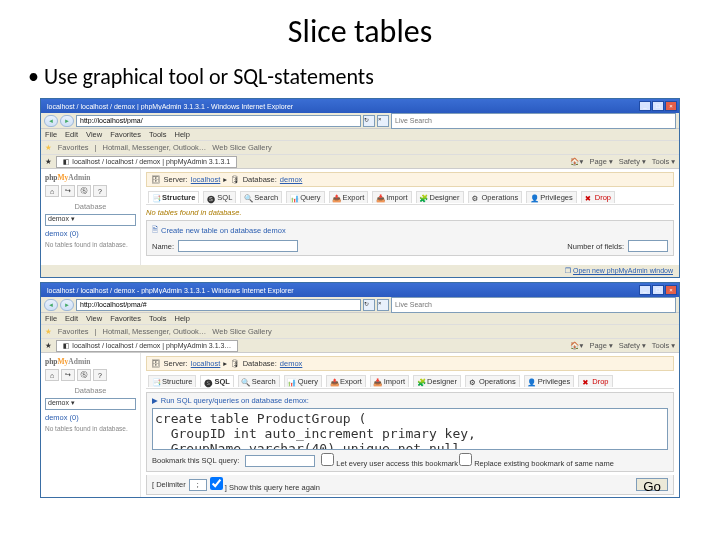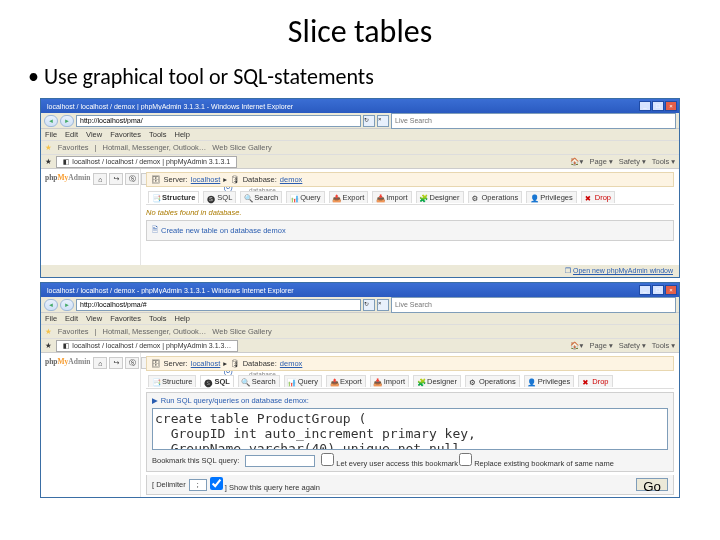--- a/index.html
+++ b/index.html
@@ -20,21 +20,21 @@
   .menubar span { cursor: pointer; }
   .favbar { height: 14px; padding: 0 4px; display: flex; align-items: center; gap: 6px; background: #ece9d8; border-bottom: 1px solid #ddd; color:#666; }
   .favbar .star { color:#f5c24a; }
   .tabbar { height: 14px; padding: 0 4px; display: flex; align-items: center; justify-content: space-between; background: #ece9d8; border-bottom: 1px solid #ccc; }
   .tab-left { display:flex; align-items:center; gap:4px; }
   .tab-left .tab { border:1px solid #aaa; background:#fff; padding:1px 6px; font-size:7px; display:flex;align-items:center;gap:3px; cursor:pointer;}
   .tab-right { display:flex;align-items:center;gap:6px;color:#555; }
   .tab-right span { cursor:pointer; display:flex;align-items:center;gap:2px;}
   .page { display: flex; height: 96px; background: #fff; }
   .page2 { height: 144px; }
-  .sidebar { width: 100px; background: #fff; border-right: 1px solid #e5e5e5; padding: 4px; display:flex;flex-direction:row;gap:3px; }
+  .sidebar { width: 100px; background: #fff; border-right: 1px solid #e5e5e5; padding: 4px; display:flex;flex-direction:column;gap:3px; }
   .pma-logo { font-family: Verdana; font-weight: bold; }
   .pma-logo .php { color: #666; } .pma-logo .my { color: #f89c2e; } .pma-logo .admin { color: #888; }
   .sidebar-icons { display:flex;gap:2px; }
   .sidebar-icons .sic { width:14px;height:12px;border:1px solid #ccc;background:#f4f4f4;font-size:7px;display:flex;align-items:center;justify-content:center;cursor:pointer; }
   .db-label { color:#888;text-align:center;margin-top:2px; }
   .db-select { width:100%;height:12px;border:1px solid #7f9db9;background:#fff;font-size:7px;padding:0 2px;cursor:pointer; }
   .db-link { color:#2a5db0;cursor:pointer; }
   .no-tables { color:#888; font-size:6.5px; }
   .main { flex:1; padding: 3px 5px; display:flex;flex-direction:column;gap:3px; }
   .breadcrumb { background:#fdf4e3;border:1px solid #e8d7b0;padding:2px 4px;display:flex;align-items:center;gap:3px; }
@@ -174,20 +174,27 @@
             <span class="pic">✖</span>
             <span>Drop</span>
           </span>
       </div>
       <div class="msg-warn">No tables found in database.</div>
       <div class="fieldset-box">
         <div class="fs-title">
             <span>🗎</span>
             <span>Create new table on database demox</span>
           </div>
+        <div class="form-row">
+          <span>Name:</span>
+          <input type="text" style="width: 120px;">
+          <span style="flex:1"></span>
+          <span>Number of fields:</span>
+          <input type="text" style="width: 40px;">
+        </div>
       </div>
     </div>
   </div>
   <div class="footer-link"><span>❐</span> <a>Open new phpMyAdmin window</a></div>
 </div>
 
 <div class="browser">
   <div class="titlebar">
     <span class="title-text">localhost / localhost / demox - phpMyAdmin 3.1.3.1 - Windows Internet Explorer</span>
     <span class="win-btn">_</span>

